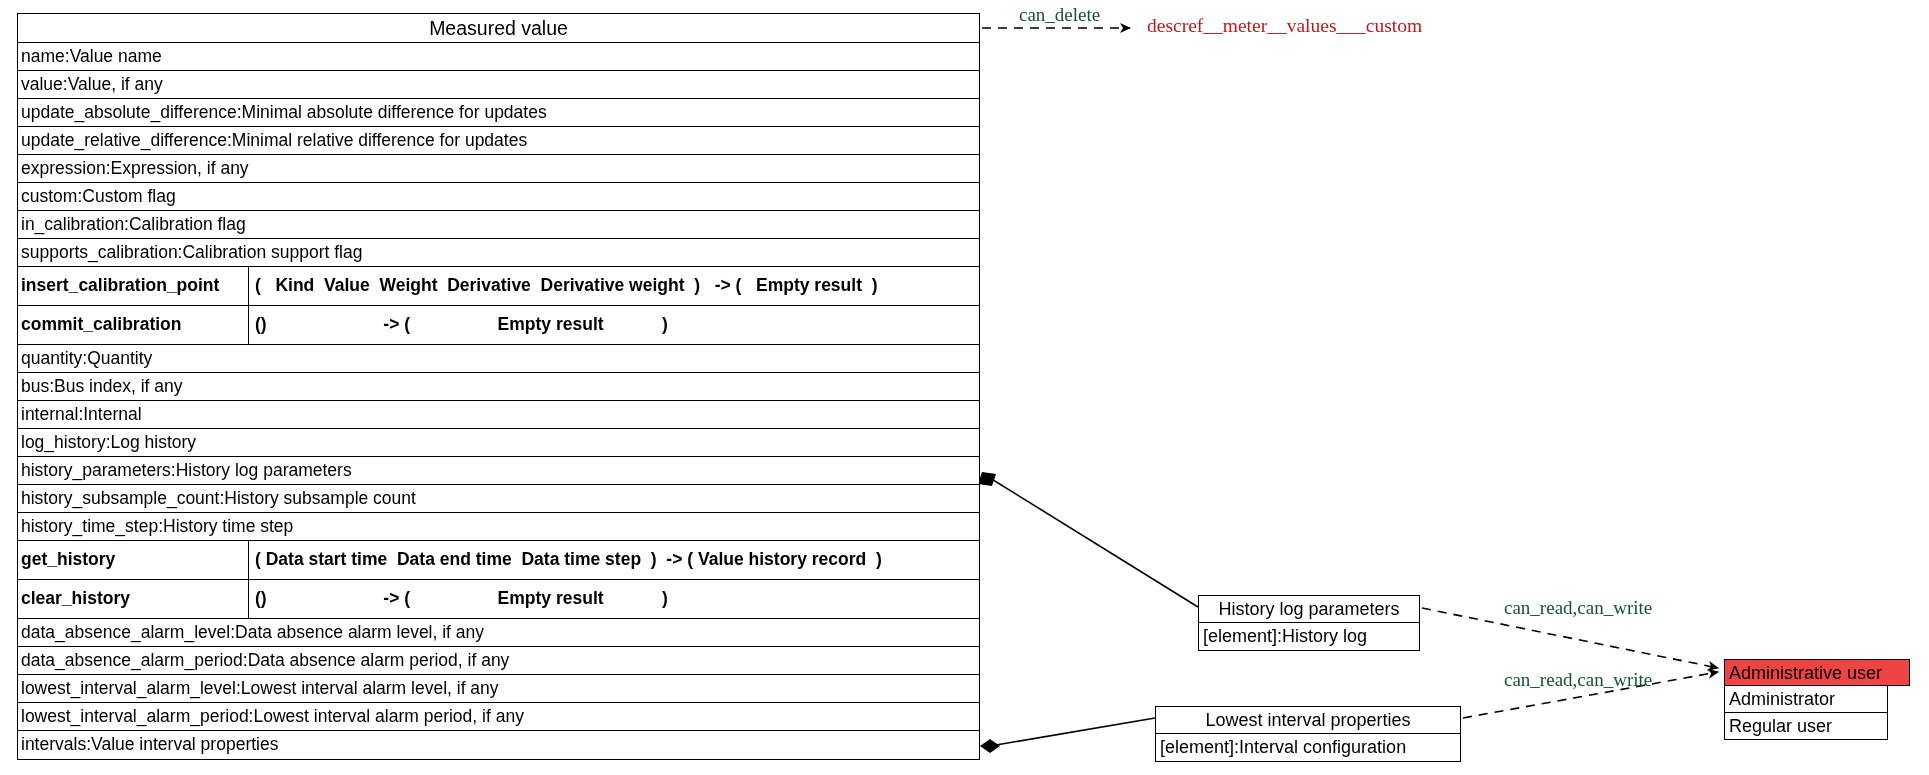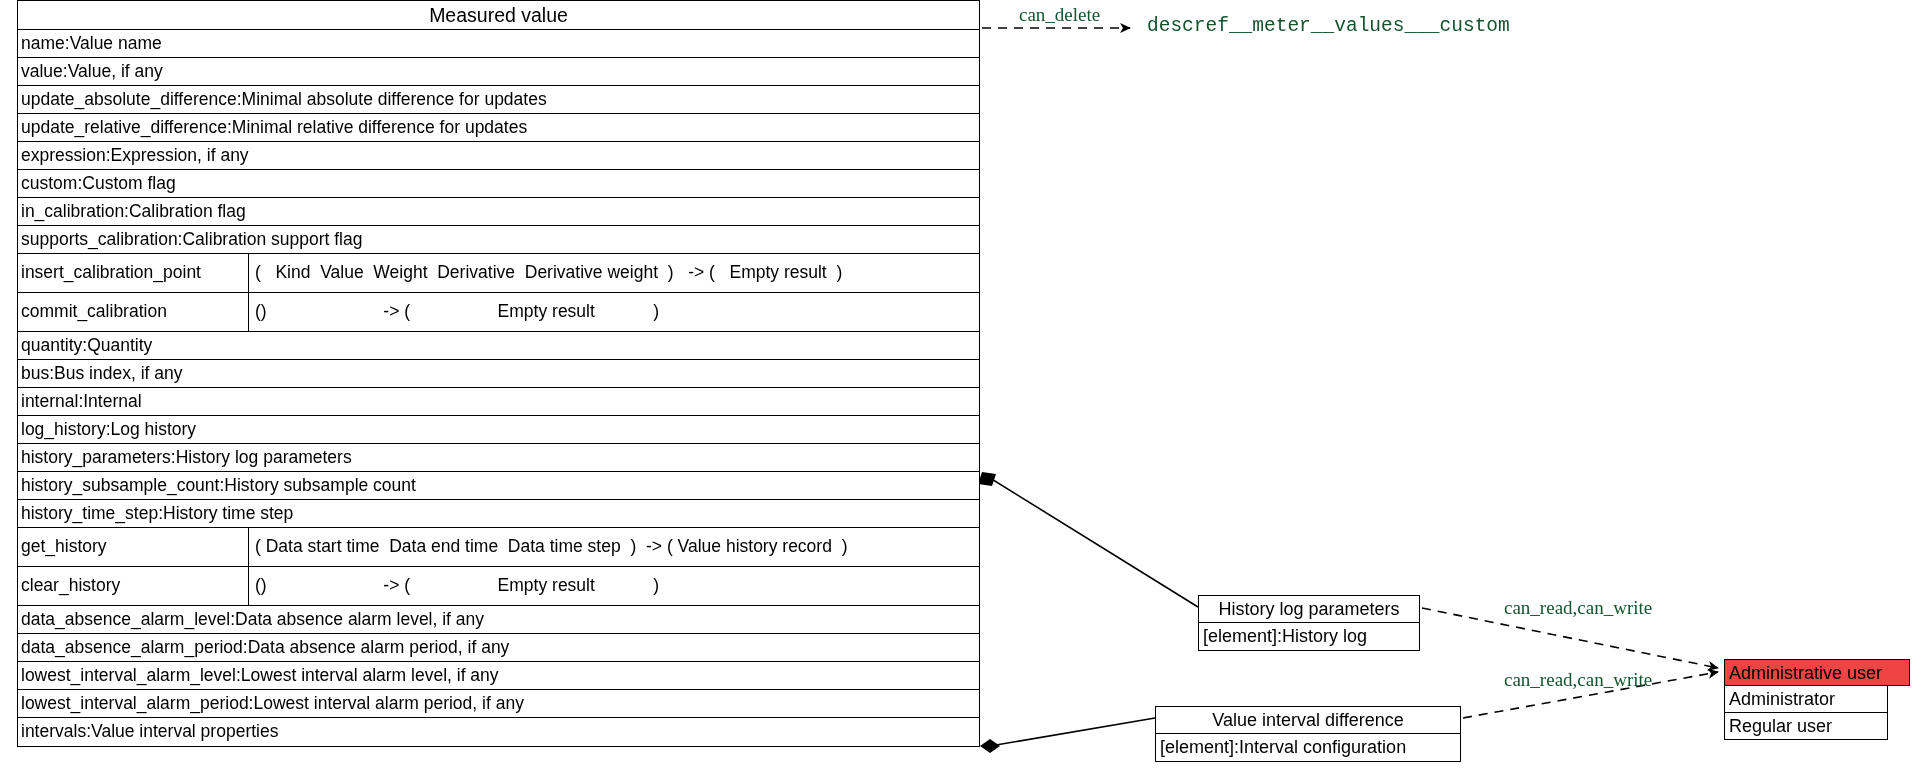--- a/index.html
+++ b/index.html
@@ -20,21 +20,21 @@
     position: absolute;
     left: 0; top: 0;
     width: 1929px;
     height: 775px;
   }
 
   
   #main-class {
     position: absolute;
     left: 17px;
-    top: 0;
+    top: 13px;
     width: 963px;
     border: 1.5px solid #000;
     box-sizing: border-box;
     background: #fff;
   }
   #main-class .cls-title {
     text-align: center;
     font-size: 19.5px;
     line-height: 28px;
     height: 29px;
@@ -55,20 +55,21 @@
     position: relative;
   }
   .cls-row:last-child { border-bottom: none; }
 
   
   .cls-row.method {
     height: 39px;
     line-height: 37px;
     padding-left: 0;
     display: flex;
+    font-weight: bold;
   }
   .cls-row.method .m-name {
     width: 231px;
     flex: 0 0 231px;
     padding-left: 3px;
     box-sizing: border-box;
     border-right: 1.5px solid #000;
     white-space: nowrap;
     overflow: hidden;
   }
@@ -159,25 +160,25 @@
   .edge-label {
     position: absolute;
     font-family: "Liberation Serif", serif;
     font-size: 19px;
     line-height: 20px;
     white-space: nowrap;
     color: #14532d;
   }
   .target-label {
     position: absolute;
-    font-family: Liberation Mono, monospace;
+    font-family: Liberation Serif, serif;
     font-size: 19.5px;
     line-height: 22px;
     white-space: nowrap;
-    color: #14532d;
+    color: #b91c1c;
   }
 
   svg#edges {
     position: absolute;
     left: 0; top: 0;
     width: 1929px;
     height: 775px;
     pointer-events: none;
   }
 </style>
@@ -253,21 +254,21 @@
 
   <div class="edge-label" style="left:1019px; top:5px;">can_delete</div>
   <div class="target-label" style="left:1147px; top:15px;">descref__meter__values___custom</div>
 
   <div class="small-class" id="history-log-params">
     <div class="sc-title">History log parameters</div>
     <div class="sc-row">[element]:History log</div>
   </div>
 
   <div class="small-class" id="value-interval-props">
-    <div class="sc-title">Value interval difference</div>
+    <div class="sc-title">Lowest interval properties</div>
     <div class="sc-row">[element]:Interval configuration</div>
   </div>
 
   <div id="admin-user">
     <div class="u-title">Administrative user</div>
     <div class="u-row">Administrator</div>
     <div class="u-row">Regular user</div>
   </div>
 
   <div class="edge-label" style="left:1504px; top:598px;">can_read,can_write</div>

